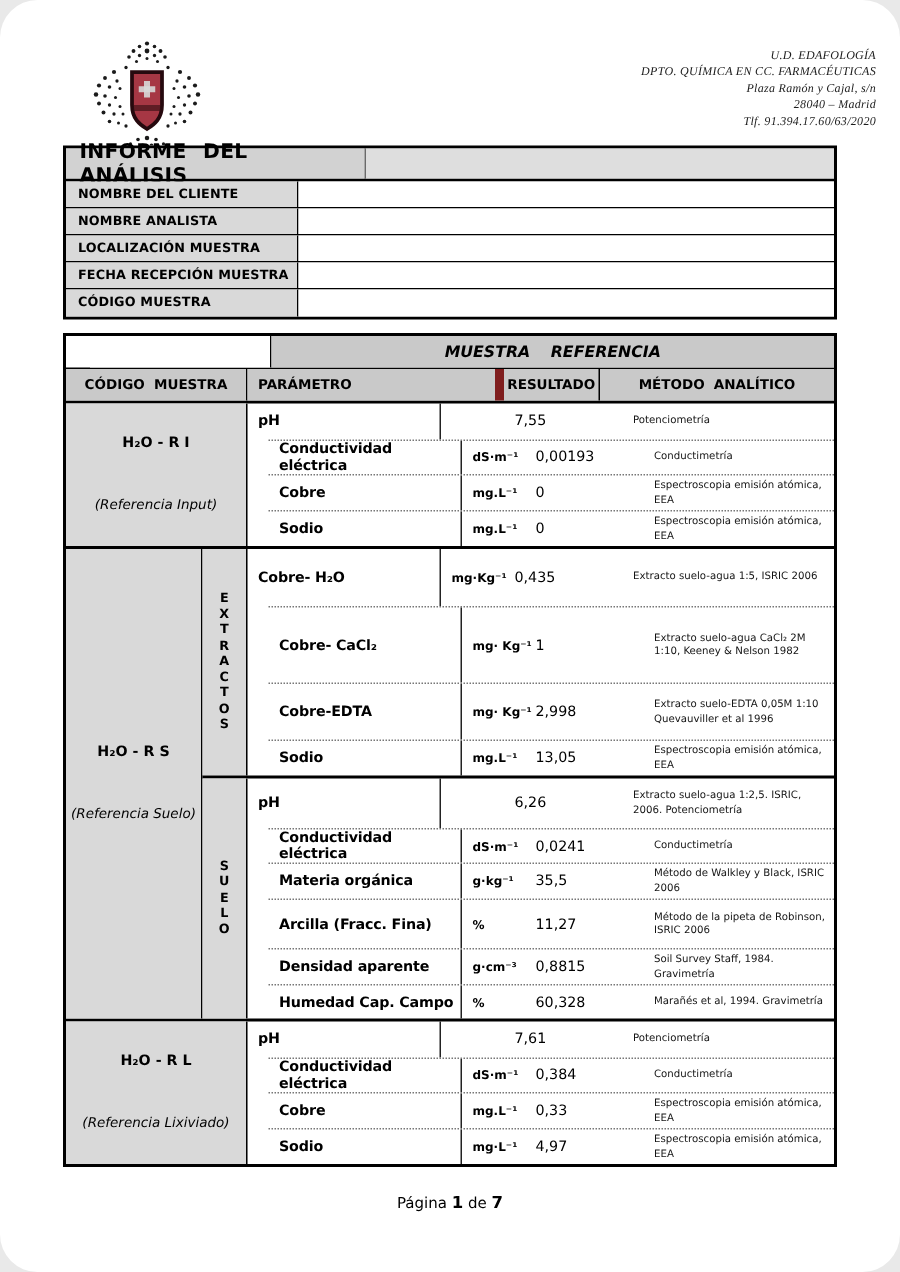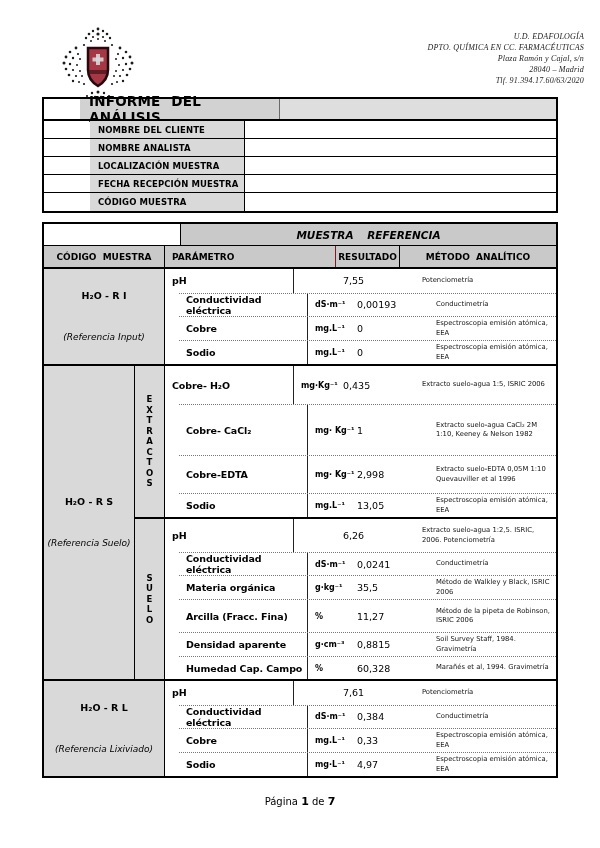--- a/index.html
+++ b/index.html
@@ -1,48 +1,48 @@
 <!DOCTYPE html>
 <html><head>
 <meta charset="utf-8">
 <style>
   * { box-sizing: border-box; margin: 0; padding: 0; }
   html,body { background:#e9e9e9; }
   body { font-family:"DejaVu Sans", sans-serif; color:#000; }
-  .page { position:relative; width:600px; height:848px; background:#ffffff; margin:0 auto; overflow:hidden; }
+  .page { position:relative; width:600px; height:848px; background:#ffffff; margin:0 auto; overflow:hidden;border-radius:25px; }
 
   
   .letterhead { position:absolute; top:31px; right:16px; text-align:right;
     font-family:"Liberation Serif","DejaVu Serif",serif; font-style:italic;
     font-size:8px; line-height:11px; color:#1c1c1c; letter-spacing:.2px; }
   .logo { position:absolute; left:56px; top:24px; width:84px; height:88px; }
 
   
   .form { position:absolute; left:42px; top:97px; width:516px; border:2px solid #000; background:#fff; }
   .form-title-row { display:flex; height:22px; border-bottom:2px solid #000; }
   .form-title { width:199px; background:#d2d2d2; display:flex; align-items:center;
-    padding-left:9px; font-weight:bold; font-size:13.5px; word-spacing:6px; letter-spacing:.2px;margin-left:36px; }
+    padding-left:9px; font-weight:bold; font-size:13.5px; word-spacing:6px; letter-spacing:.2px; }
   .form-title-div { width:1px; background:#6a6a6a; }
   .form-title-spacer { flex:1; background:#dedede; }
   .form-row { display:flex; height:18px; border-bottom:1px solid #000; }
   .form-row:last-child { border-bottom:none; }
   .form-label { width:155px; background:#d9d9d9; border-right:1px solid #000;
-    display:flex; align-items:center; padding-left:8px; font-weight:bold; font-size:8.5px; letter-spacing:.1px;margin-left:46px; }
+    display:flex; align-items:center; padding-left:8px; font-weight:bold; font-size:8.5px; letter-spacing:.1px; }
   .form-value { flex:1; background:#fff; }
 
   
   .table { position:absolute; left:42px; top:222px; width:516px; border:2px solid #000; background:#fff; }
   .thead1 { display:flex; height:22px; border-bottom:1px solid #000;padding-left:16px; }
   .thead1-spacer { width:121px; border-right:1px solid #000; background:#fff; }
   .thead1-title { flex:1; background:#c9c9c9; display:flex; align-items:center; justify-content:center;
     font-weight:bold; font-style:italic; font-size:10.5px; word-spacing:10px; }
   .thead2 { display:flex; height:23px; border-bottom:2px solid #000; }
   .th { background:#c9c9c9; display:flex; align-items:center; font-weight:bold; font-size:9px; word-spacing:3px; }
   .th.code   { width:121px; justify-content:center; border-right:1px solid #000; }
-  .th.param  { width:171px; padding-left:7px; border-right:1px solid #7f1d1d; }
+  .th.param  { width:171px; padding-left:7px; border-right:6px solid #7f1d1d; }
   .th.result { width:64px;  justify-content:center; border-right:1px solid #000; }
   .th.method { flex:1; justify-content:center; }
 
   .tsection { display:flex; }
   .tsection + .tsection { border-top:2px solid #000; }
   .code-cell { width:121px; background:#d9d9d9; border-right:1px solid #000;
     display:flex; flex-direction:column; align-items:center; justify-content:center;
     text-align:center; gap:0; padding:4px 2px; }
   .tsection.with-side .code-cell { width:91px; }
   .code-h   { font-weight:bold; font-size:9.5px; }

